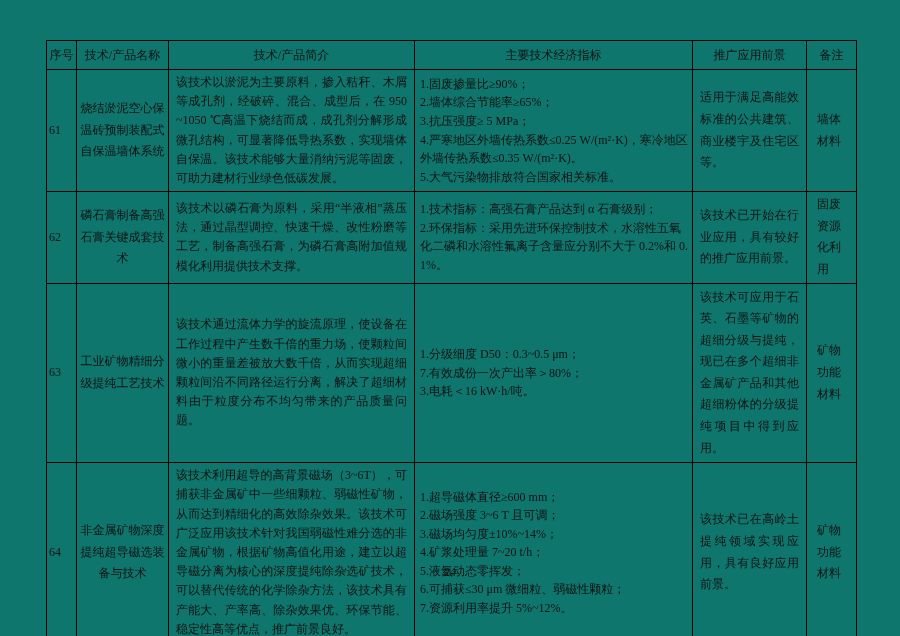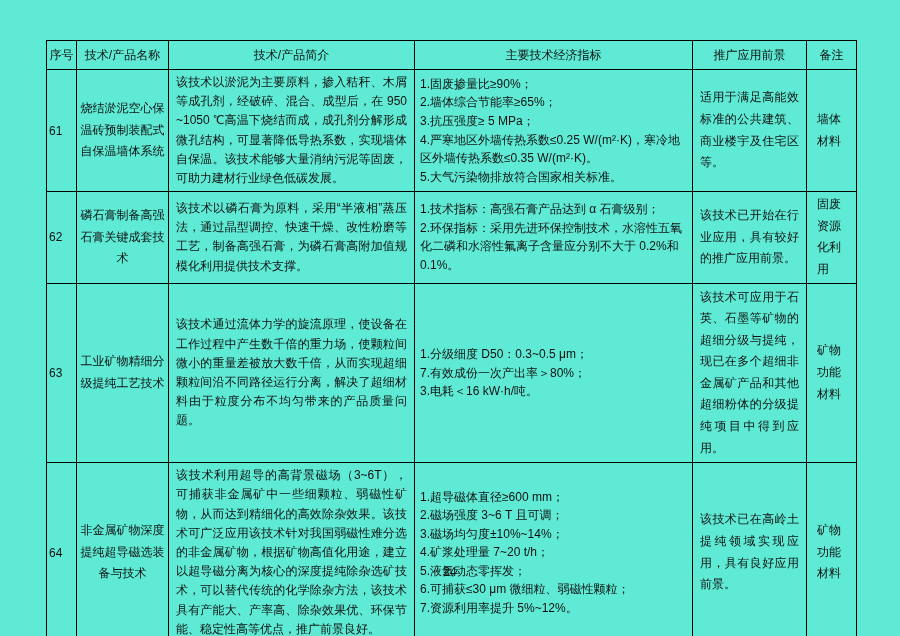--- a/index.html
+++ b/index.html
@@ -1,18 +1,18 @@
 <!DOCTYPE html>
 <html><head>
 <meta charset="utf-8">
 <style>
   html,body { margin:0; padding:0; background:#ffffff; }
   .sheet {
-    position:relative; width:900px; height:636px; background:#5eead4;
-    font-family:Liberation Sans, sans-serif; color:#111;
+    position:relative; width:900px; height:636px; background:#0f766e;
+    font-family:Liberation Serif, serif; color:#111;
     overflow:hidden;
   }
   table.doc {
     position:absolute; left:46px; top:40px; width:810px;
     border-collapse:collapse; table-layout:fixed;
   }
   .doc th, .doc td {
     border:1px solid #000; font-size:12px; font-weight:normal;
     vertical-align:middle; padding:2px 5px; word-break:break-all;
   }

